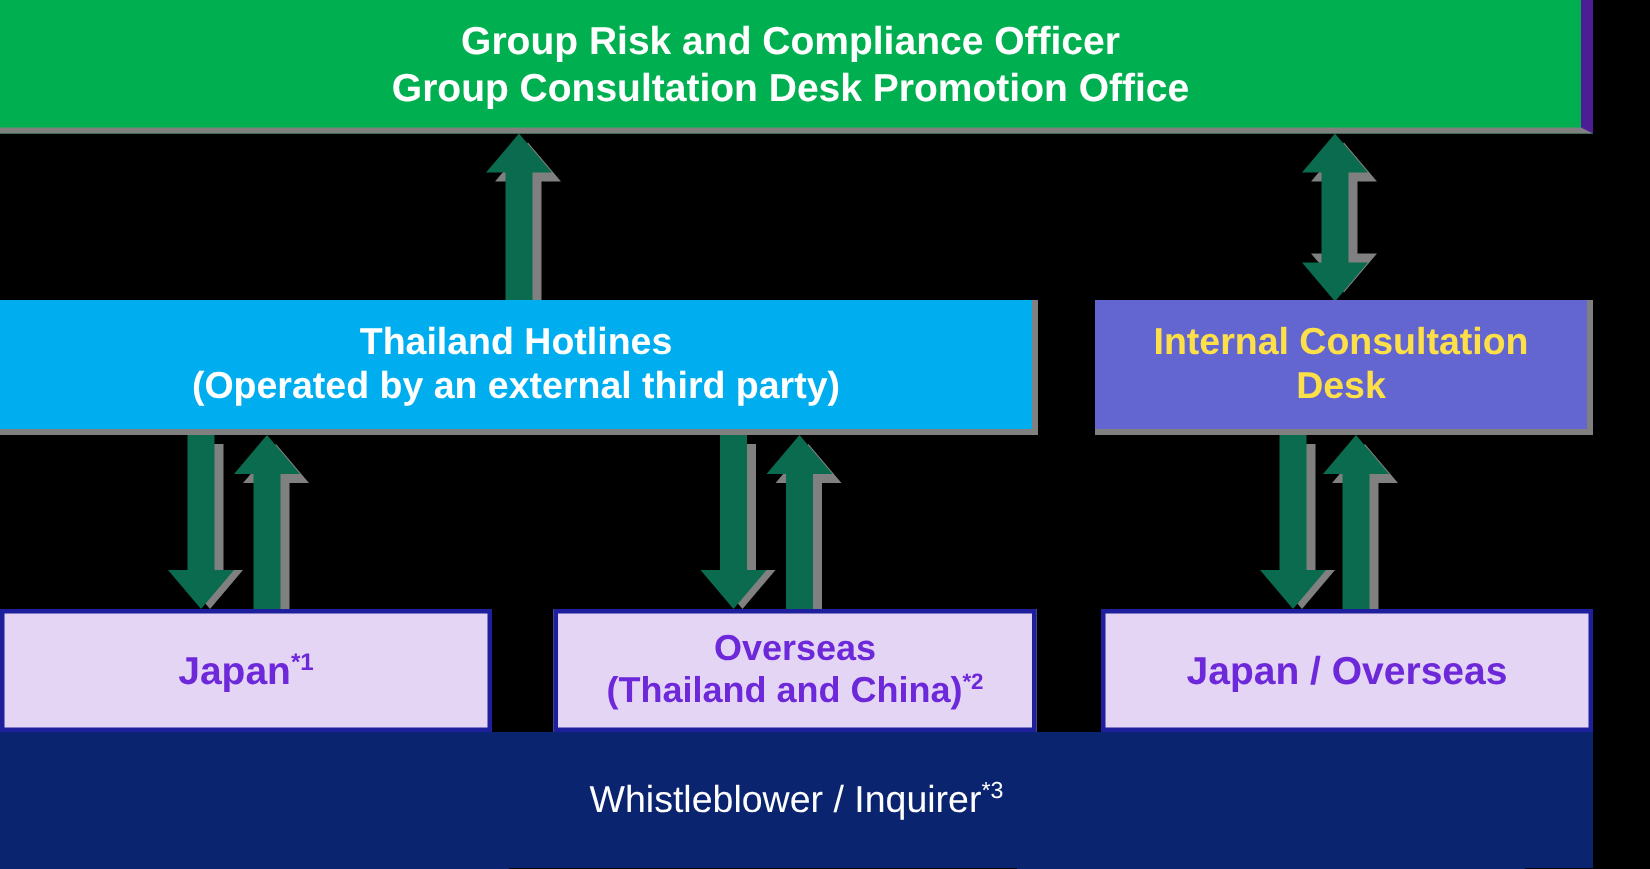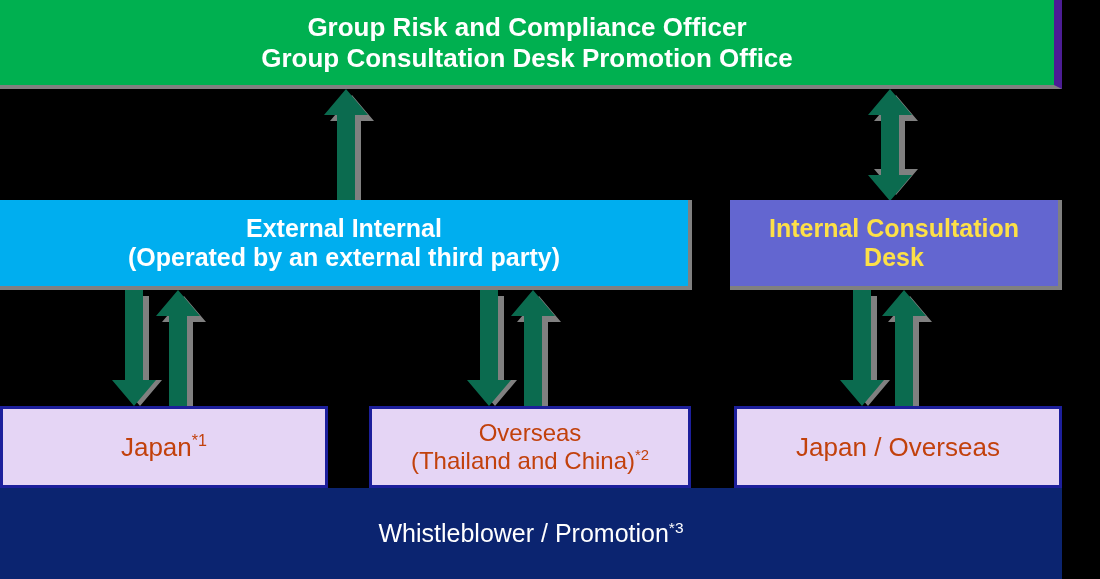--- a/index.html
+++ b/index.html
@@ -69,22 +69,22 @@
     border-bottom: 4px solid #808080;
     color: #fde047;
     font-weight: bold;
     font-size: 25px;
   }
 
   
   .leaf {
     background: #e5d5f5;
     border: 3px solid #1d1f9c;
-    color: #c2410c;
-    font-weight: normal;
+    color: #6d28d9;
+    font-weight: bold;
     font-size: 26px;
     height: 82px;
     top: 406px;
   }
   #japan-box      { left: 0px;   width: 328px; }
   #overseas-box   { left: 369px; width: 322px; font-size: 24px; }
   #japan-overseas-box { left: 734px; width: 328px; }
 
   .leaf sup {
     font-size: 0.62em;
@@ -145,21 +145,21 @@
         <polygon points="22,0 44,26 31,26 31,74 44,74 22,100 0,74 13,74 13,26 0,26" fill="#808080"></polygon>
       </g>
       <g>
         <polygon points="22,0 44,26 31,26 31,86 44,86 22,112 0,86 13,86 13,26 0,26" fill="#0b6b4f"></polygon>
       </g>
     </svg>
   </div>
 
   <div class="box" id="external-hotlines-box">
     <div>
-      <span>External Internal</span><br>
+      <span>Thailand Hotlines</span><br>
       <span>(Operated by an external third party)</span>
     </div>
   </div>
 
   <div class="box" id="internal-desk-box">
     <div>
       <span>Internal Consultation</span><br>
       <span>Desk</span>
     </div>
   </div>
@@ -236,16 +236,16 @@
       <span>Overseas</span><br>
       <span>(Thailand and China)</span><sup>*2</sup>
     </div>
   </div>
 
   <div class="box leaf" id="japan-overseas-box">
     <div>Japan / Overseas</div>
   </div>
 
   <div class="box" id="whistleblower-bar">
-    <div><span>Whistleblower / Promotion</span><sup>*3</sup></div>
+    <div><span>Whistleblower / Inquirer</span><sup>*3</sup></div>
   </div>
 
 </div>
 
 </body></html>

